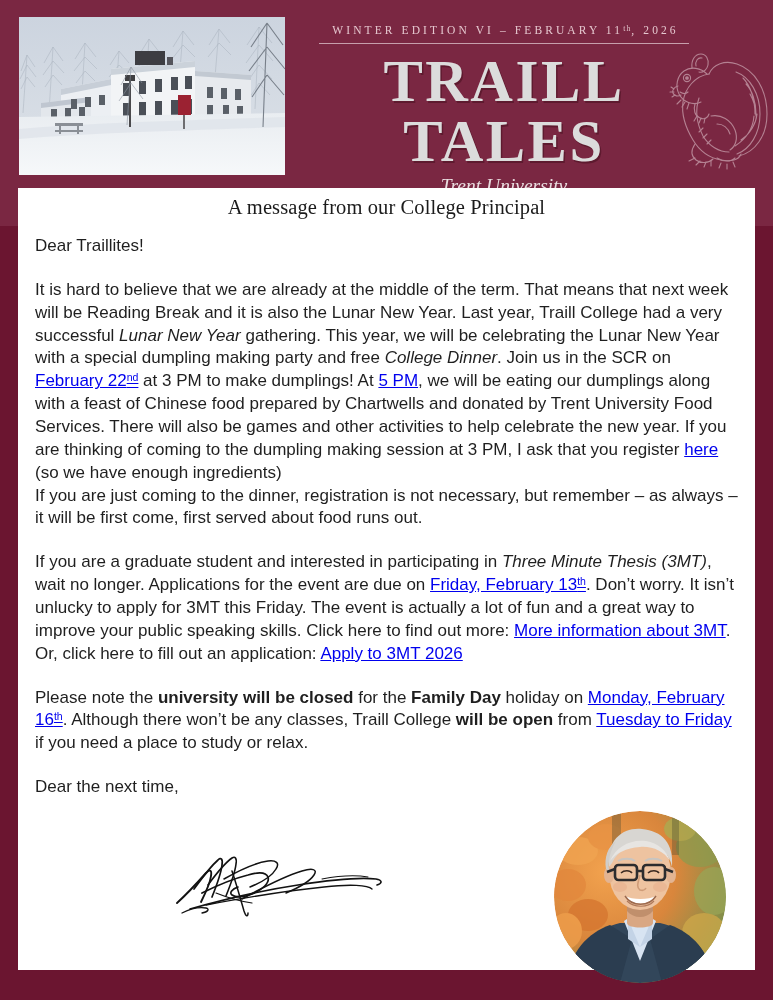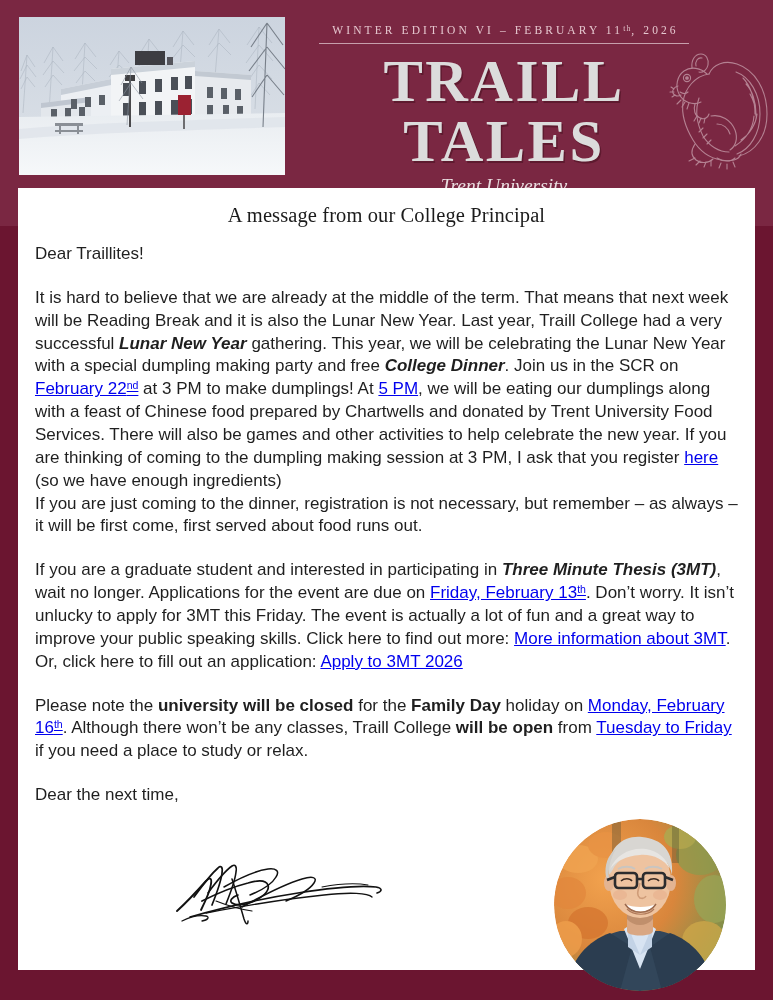--- a/index.html
+++ b/index.html
@@ -92,21 +92,21 @@
   }
   .squirrel svg { display: block; width: 122px; height: 140px; }
 
   
   .content-panel {
     position: absolute;
     left: 18px; top: 188px;
     width: 737px;
     height: 782px;
     background: #ffffff;
-    padding: 16px 14px 0 14px;
+    padding: 8px 14px 0 14px;
   }
 
   .section-title {
     font-family: "Liberation Serif", serif;
     font-size: 20.5px;
     color: #1b1b1b;
     text-align: center;
     letter-spacing: 0.1px;
     margin-bottom: 16px;
   }
@@ -116,21 +116,21 @@
     font-size: 17px;
     line-height: 1.345;
     color: #1f1f1f;
     padding: 0 3px;
   }
 
   .body-text p { margin: 0; }
   .spacer { height: 21px; }
 
   .body-text b { font-weight: 700; }
-  .body-text i.bi { font-weight: 700; font-style: italic; }
+  .body-text i.bi { font-weight: 400; font-style: italic; }
   .lnk { text-decoration: underline; }
   .body-text sup { font-size: 0.62em; vertical-align: 0.44em; }
   .body-text sup.u { text-decoration: underline; text-align: center; }
 
   
   .sign-row {
     position: relative;
     height: 175px;
   }
 

